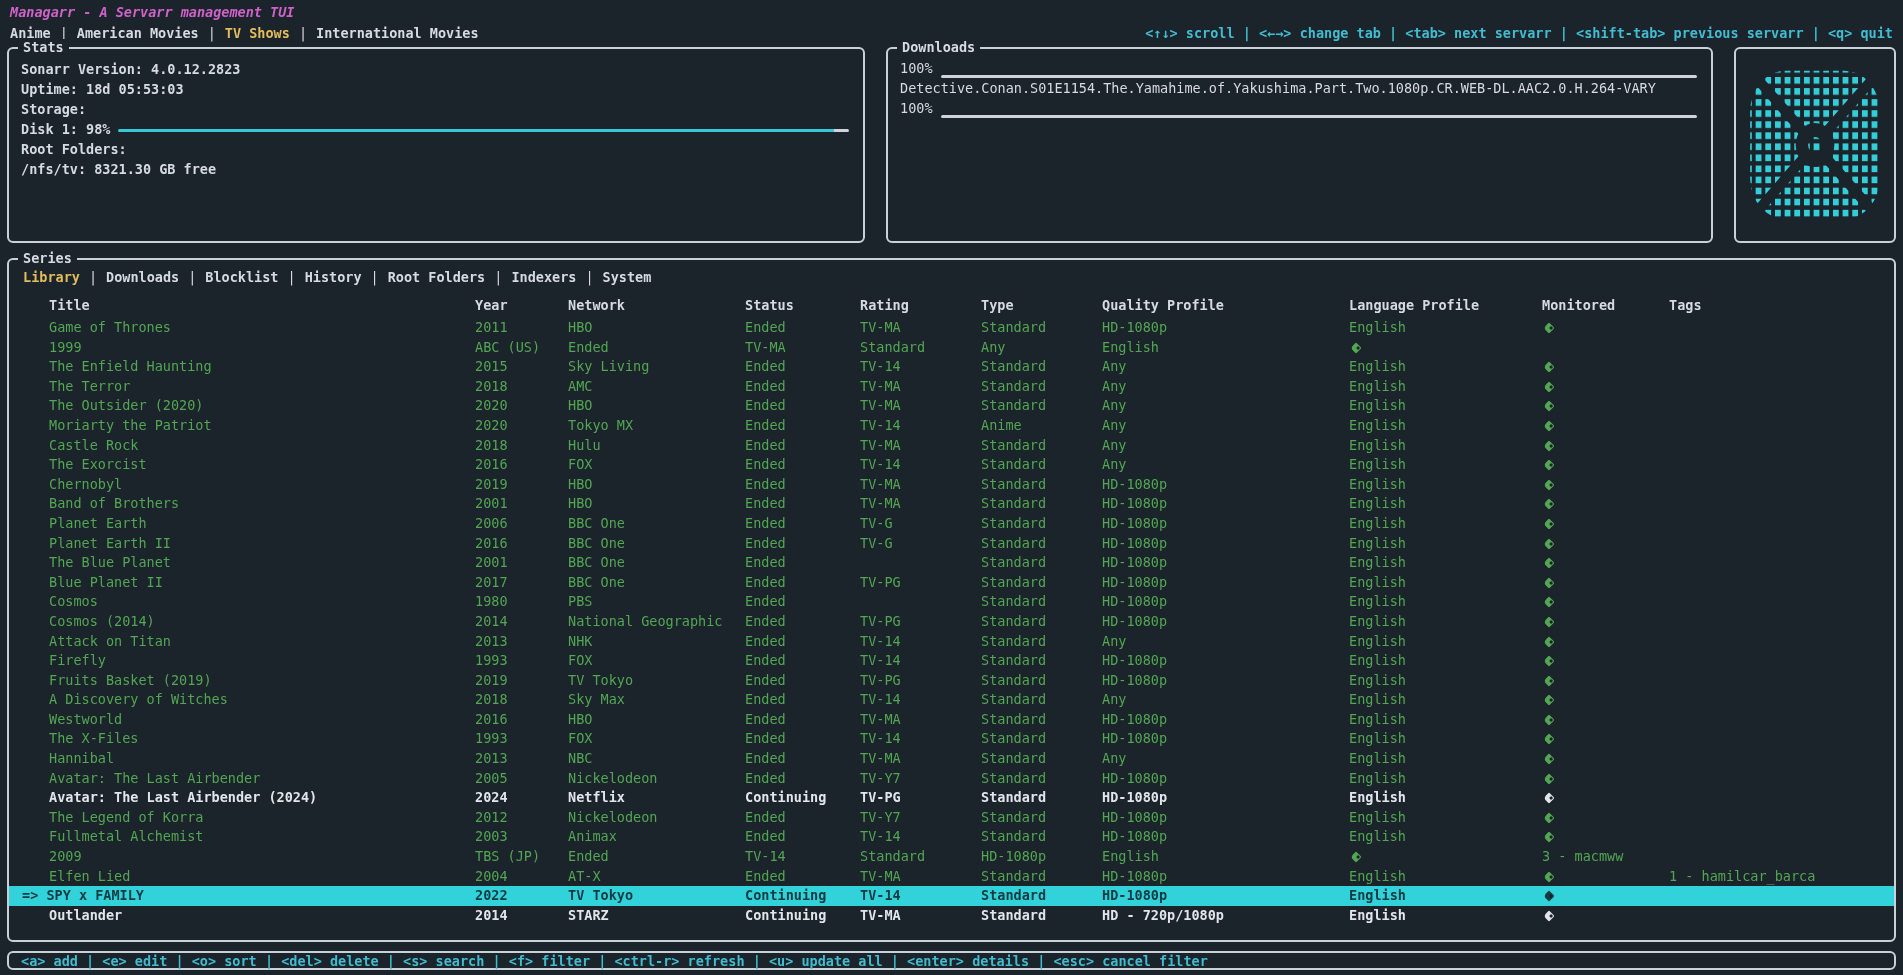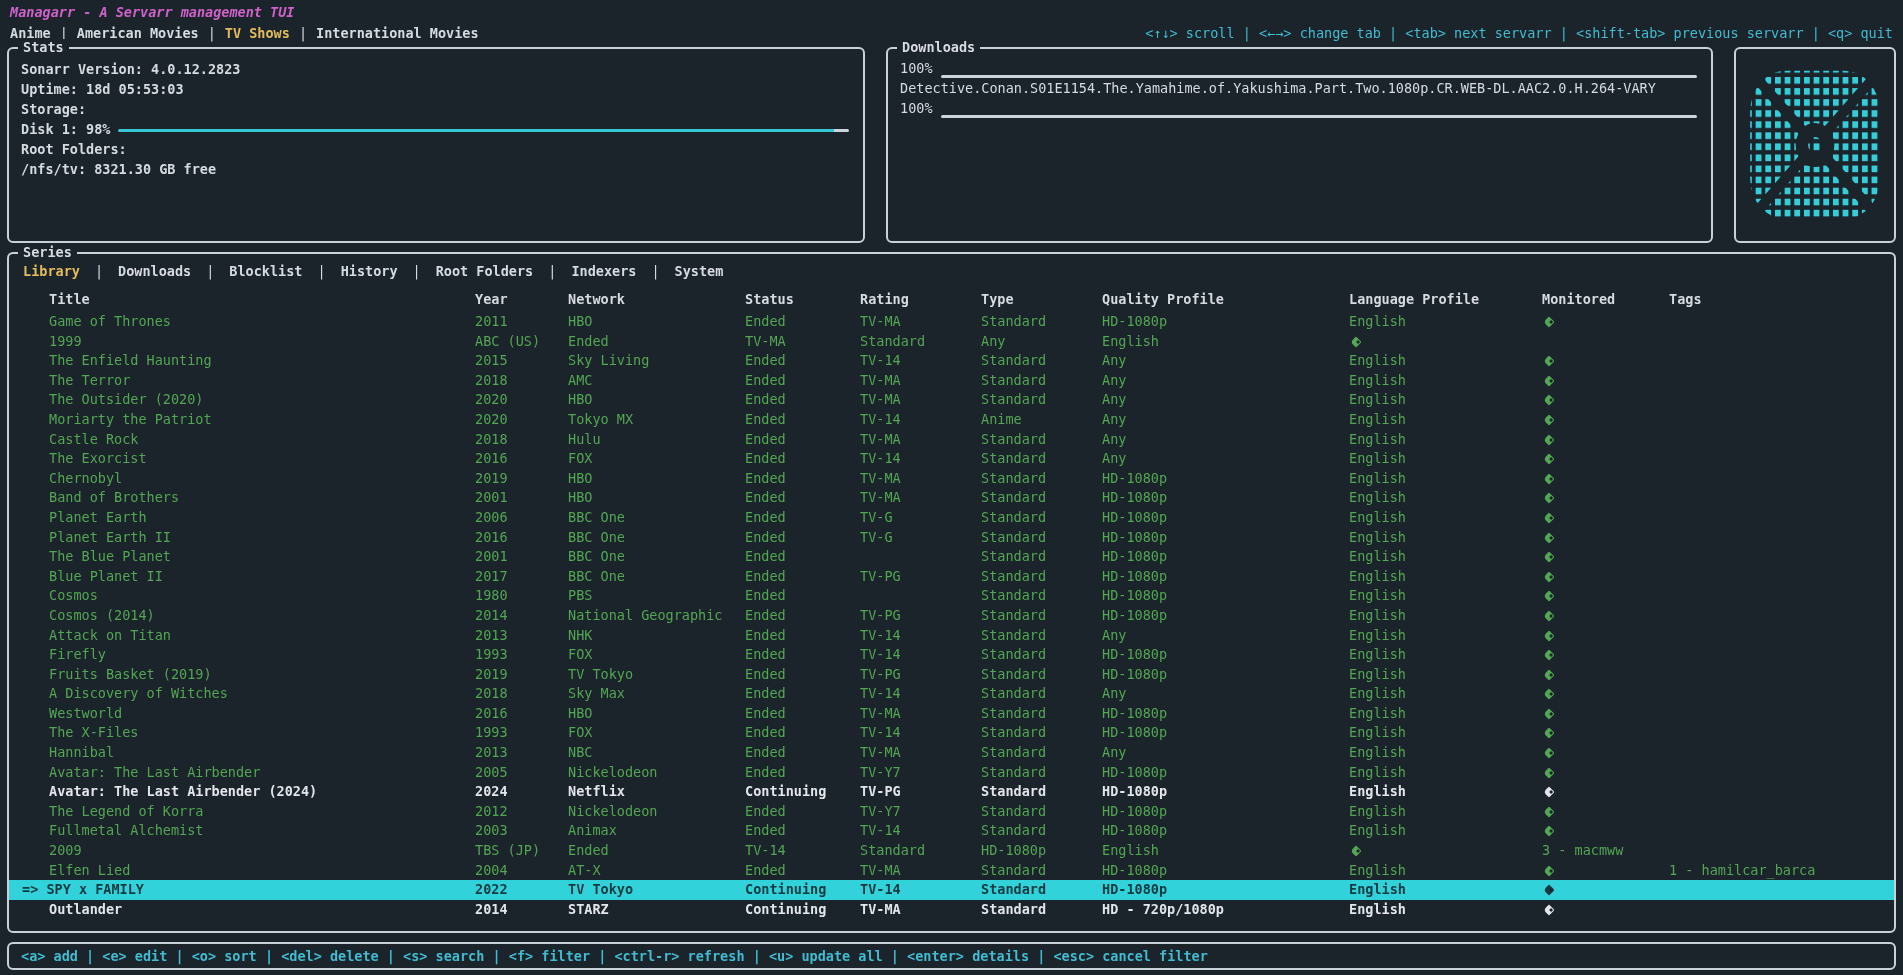--- a/index.html
+++ b/index.html
@@ -15,58 +15,58 @@
   }
   .screen{width:100%;height:100%;display:flex;flex-direction:column;padding:2px 7px 5px}
 
   
   .app-title{font-size:13.5px;font-weight:700;font-style:italic;color:var(--magenta);padding:2px 3px 0;height:20px}
   .tabrow{display:flex;justify-content:space-between;align-items:center;padding:3px 3px 6px;font-size:13.5px;font-weight:700}
   .tabs{display:flex;gap:9px;align-items:center}
   .tab{cursor:default}
   .tab.active{color:var(--yellow)}
   .tab-sep{font-weight:400;color:var(--fg)}
-  .hints{color:var(--cyan);display:flex;align-items:center;white-space:pre;font-weight:400}
+  .hints{color:var(--cyan);display:flex;align-items:center;white-space:pre;font-weight:700}
 
   
   .panel{border:2px solid var(--border);border-radius:6px;position:relative}
   .panel-title{position:absolute;top:-10px;left:9px;background:var(--bg);padding:0 5px;font-size:13.5px;font-weight:700;color:var(--fg)}
 
   .panels-row{display:flex;gap:21px;height:196px}
   .stats-panel{flex:0 0 858px;padding:10px 12px;font-size:13.5px;font-weight:700}
   .stat-line{line-height:20px;display:flex;align-items:center;white-space:pre}
   .gauge{flex:1;margin:2px 2px 0 8px;height:3px;display:flex;overflow:hidden;border-radius:2px}
   .gfill{background:#38c7d4;height:3px}
   .grem{background:#cdd4da;height:3px;flex:1}
 
   .downloads-panel{flex:1;padding:9px 12px;font-size:13.5px;min-width:0}
   .dl-name{line-height:20px;white-space:nowrap;overflow:hidden}
   .gauge-row{display:flex;align-items:flex-end;line-height:20px}
   .dl-fill{background:#cdd4da}
 
   .logo-panel{flex:0 0 162px;display:flex;align-items:center;justify-content:center}
 
   
-  .series-panel{flex:1;margin-top:9px;display:flex;flex-direction:column;padding:8px 0 4px;min-height:0}
-  .series-tabs{display:flex;gap:15px;padding:1px 14px 7px;font-size:13.5px;font-weight:700}
+  .series-panel{flex:1;margin-top:15px;display:flex;flex-direction:column;padding:8px 0 4px;min-height:0}
+  .series-tabs{display:flex;gap:9px;padding:1px 14px 7px;font-size:13.5px;font-weight:700}
   .table{flex:1;display:flex;flex-direction:column;overflow:hidden;font-size:13.5px}
   .thead,.trow{display:grid;grid-template-columns:426px 93px 177px 115px 121px 121px 247px 193px 127px minmax(0,1fr);padding-left:40px}
   .thead{font-weight:700;height:26px;line-height:26px}
   .tbody{flex:1;overflow:hidden}
   .trow{height:19.6px;line-height:19.6px}
   .cell{white-space:nowrap}
   .trow.ended{color:var(--green)}
   .trow.continuing{color:#e2e6ea;font-weight:700}
   .trow.selected{background:var(--selbg);color:var(--seltx);font-weight:700}
   .sel-prefix{margin-left:-27px}
   .tag-icon{display:inline-block;width:8px;height:8px;background:currentColor;border-radius:1.5px 1.5px 1.5px 4px;transform:rotate(45deg);position:relative;margin-left:3px}
   .tag-icon::after{content:"";position:absolute;right:1.3px;top:1.3px;width:2.5px;height:2.5px;border-radius:50%;background:var(--bg)}
 
   
-  .footer-panel{margin-top:9px;height:28px;display:flex;align-items:center;padding:0 12px;font-size:13.5px;font-weight:700;color:var(--cyan)}
+  .footer-panel{margin-top:9px;height:19px;display:flex;align-items:center;padding:0 12px;font-size:13.5px;font-weight:700;color:var(--cyan)}
   #footer-hints{display:flex;white-space:pre}
 </style>
 </head>
 <body>
 
 <div class="screen">
 
   <div class="app-title">Managarr - A Servarr management TUI</div>
   <div class="tabrow">
     <div class="tabs" id="top-tabs">

